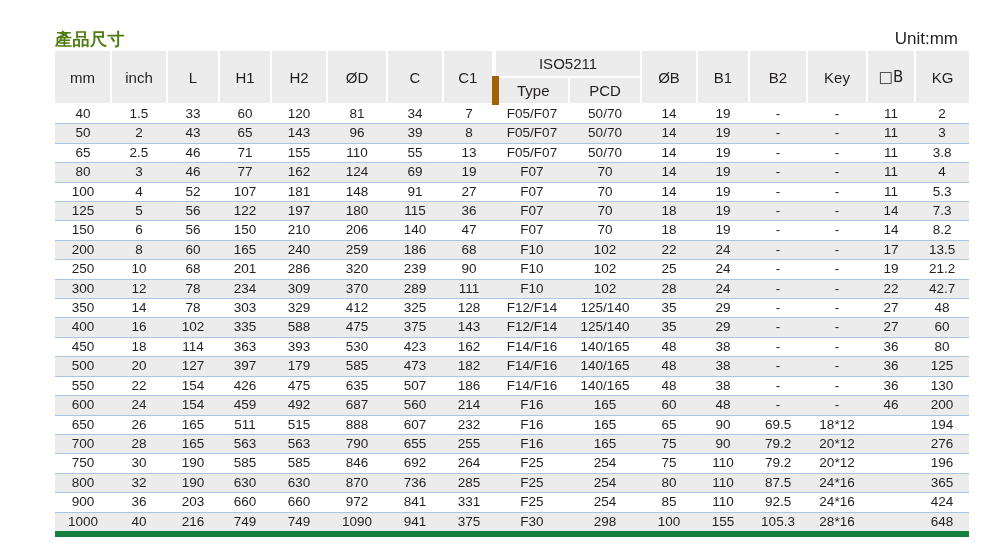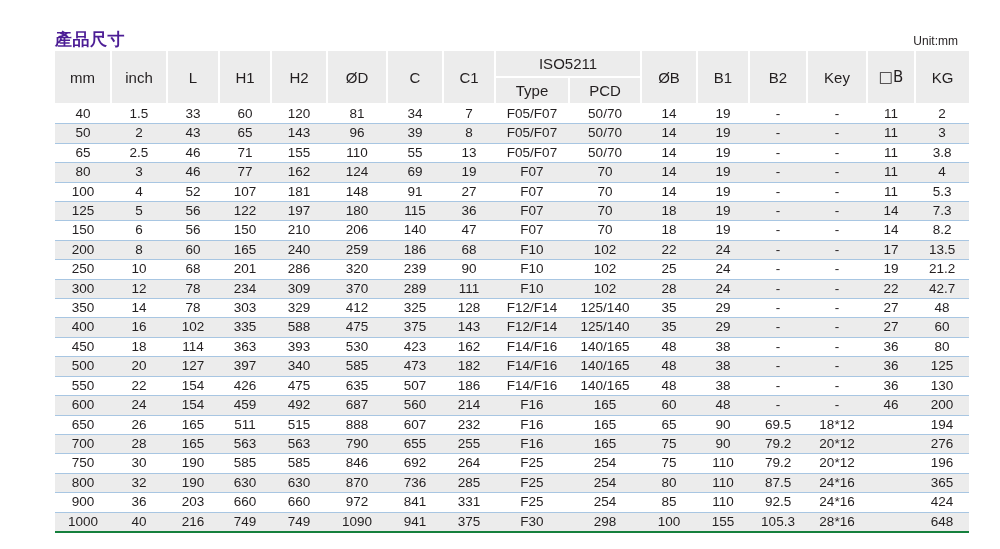--- a/index.html
+++ b/index.html
@@ -26,24 +26,24 @@
     align-items: flex-end;
     justify-content: space-between;
     height: 26px;
     margin-bottom: 3px;
   }
   .title {
     font-size: 17px;
     font-weight: bold;
     letter-spacing: 0.5px;
     line-height: 1;
-    color: #4c1d95;
+    color: #4d7c0f;
   }
   .unit {
-    font-size: 12px;
+    font-size: 17px;
     line-height: 1;
     color: #231f20;
     padding-bottom: 1px;
   }
   table.spec {
     border-collapse: collapse;
     table-layout: fixed;
     width: 903px;
     font-size: 13.5px;
   }
@@ -63,33 +63,33 @@
     border-bottom: 2px solid #ffffff;
   }
   thead tr.hrow1 th { height: 25px; }
   thead tr.hrow2 th { height: 25px; }
   thead th.last { border-right: none; }
   thead tr.hrow1 th.iso-group {
     border-bottom: 2px solid #ffffff;
     border-left: 2px solid #ffffff;
   }
   thead tr.hrow2 th.iso-sub {
-    border-left: 2px solid #a16207;
+    border-left: 7px solid #a16207;
   }
   tbody tr { height: 18.4px; }
   tbody td {
     height: 18.4px;
     line-height: 18.4px;
     font-size: 13.5px;
     border-top: 1px solid #a8c6e2;
     background: #ffffff;
   }
   tbody tr.alt td { background: #ececec; }
   tbody tr:first-child td { border-top: 1px solid #a8c6e2; }
-  tbody tr:last-child td { border-bottom: 2px solid #15803d; }
+  tbody tr:last-child td { border-bottom: 6px solid #15803d; }
   .sq { font-family: "DejaVu Sans", sans-serif; }
 </style>
 </head>
 <body>
 
 <div class="sheet">
 
   <div class="topbar">
     <div class="title">產品尺寸</div>
     <div class="unit">Unit:mm</div>
@@ -370,21 +370,21 @@
           <td>-</td>
           <td>-</td>
           <td>36</td>
           <td>80</td>
         </tr>
         <tr class="alt">
           <td>500</td>
           <td>20</td>
           <td>127</td>
           <td>397</td>
-          <td>340</td>
+          <td>179</td>
           <td>585</td>
           <td>473</td>
           <td>182</td>
           <td>F14/F16</td>
           <td>140/165</td>
           <td>48</td>
           <td>38</td>
           <td>-</td>
           <td>-</td>
           <td>36</td>

